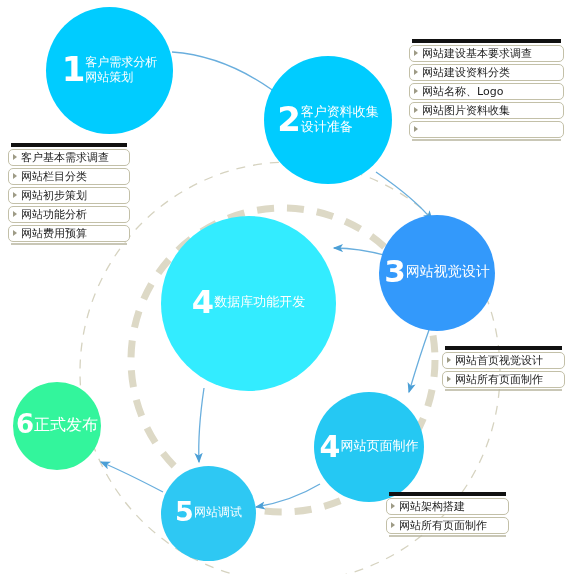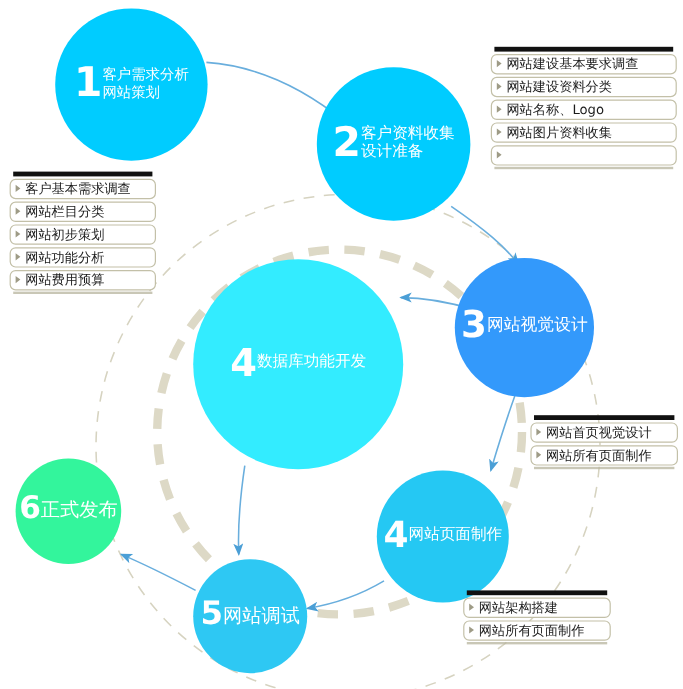--- a/index.html
+++ b/index.html
@@ -74,21 +74,21 @@
   #node-4c { left: 161px; top: 216px; width: 175px; height: 175px; background: #33ecff; }
   #node-4c .num { font-size: 32px; }
   #node-4c .lbl { font-size: 13px; }
 
   #node-4p { left: 314px; top: 392px; width: 110px; height: 110px; background: #25c8f3; }
   #node-4p .num { font-size: 30px; }
   #node-4p .lbl { font-size: 13px; }
 
   #node-5 { left: 161px; top: 466px; width: 95px;  height: 95px;  background: #2ec8f3; }
   #node-5 .num { font-size: 27px; }
-  #node-5 .lbl { font-size: 16px; }
+  #node-5 .lbl { font-size: 12px; }
 
   #node-6 { left: 13px;  top: 382px; width: 88px;  height: 88px;  background: #33f59c; }
   #node-6 .num { font-size: 26px; }
   #node-6 .lbl { font-size: 16px; }
 
   
   .list-group {
     position: absolute;
   }
   .list-group .topbar {

